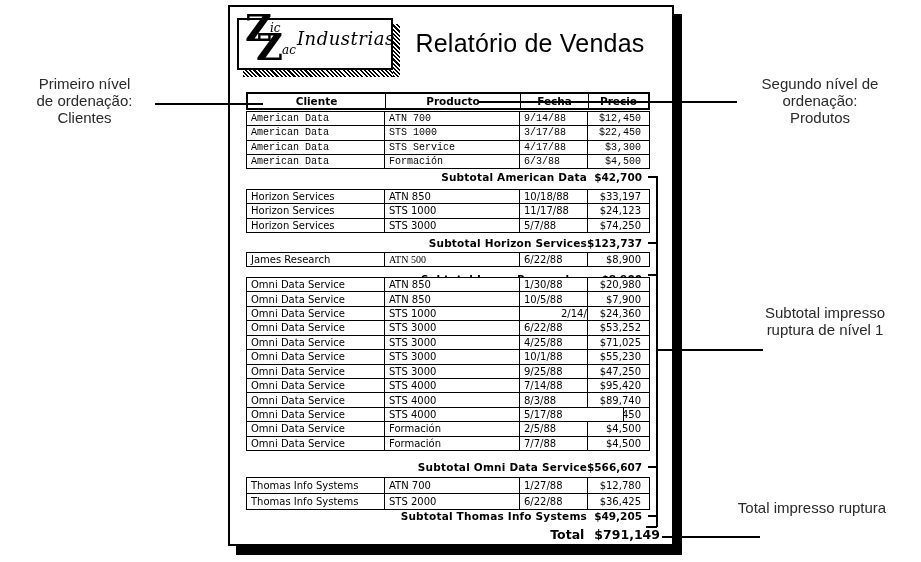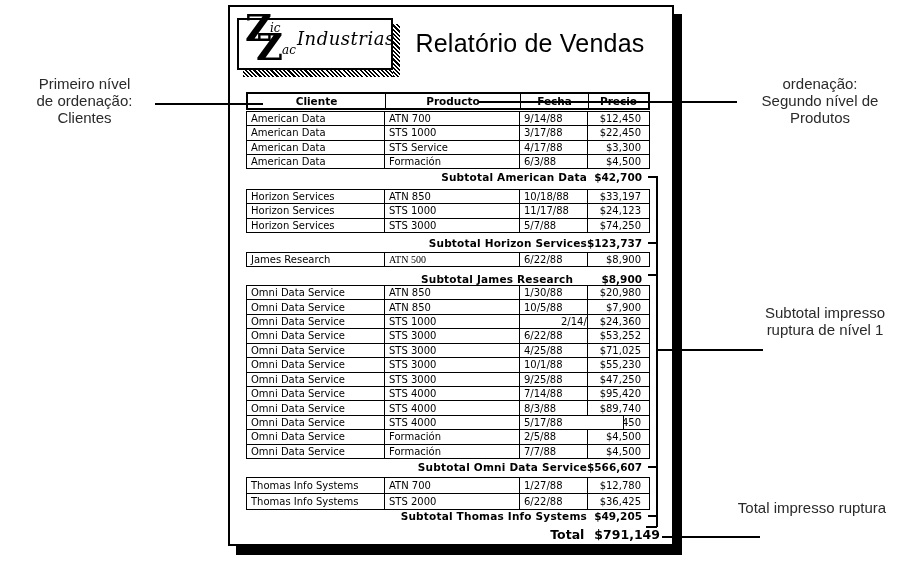--- a/index.html
+++ b/index.html
@@ -72,21 +72,21 @@
 
     <div id="report-title">Relatório de Vendas</div>
 
     <div id="table-header" class="tbl-font">
         <div class="hcell c0" style="width: 137px;">Cliente</div>
         <div class="hcell c1" style="width: 135px;">Producto</div>
         <div class="hcell c2" style="width: 68px;">Fecha</div>
         <div class="hcell c3" style="width: 64px; flex: 1 1 0%;">Precio</div>
       </div>
 
-  <div class="group tbl-font" style="top: 104px; height: 58px;">
+  <div class="group tbl-font" style="top: 104px; height: 58px; font-family: Liberation Mono, monospace;">
         <div class="trow">
           <div class="cell c0" style="width: 137px;">American Data</div>
           <div class="cell c1" style="width: 135px;">ATN 700</div>
           <div class="cell c2" style="width: 68px;">9/14/88</div>
           <div class="cell c3 num" style="width: 64px; flex: 1 1 0%;">$12,450</div>
         </div>
         <div class="trow">
           <div class="cell c0" style="width: 137px;">American Data</div>
           <div class="cell c1" style="width: 135px;">STS 1000</div>
           <div class="cell c2" style="width: 68px;">3/17/88</div>
@@ -138,21 +138,21 @@
           <div class="cell c0" style="width: 137px;">James Research</div>
           <div class="cell c1" style="width: 135px; font-family: Liberation Serif, serif;">ATN 500</div>
           <div class="cell c2" style="width: 68px;">6/22/88</div>
           <div class="cell c3 num" style="width: 64px; flex: 1 1 0%;">$8,900</div>
         </div>
       </div>
       <div class="strow tbl-font" style="top: 265px; gap: 16px;">
         <div class="stlabel">Subtotal James Research</div>
         <div class="stvalue">$8,900</div>
       </div>
-      <div class="group tbl-font" style="top: 278px; height: 174px;">
+      <div class="group tbl-font" style="top: 270px; height: 174px;">
         <div class="trow">
           <div class="cell c0" style="width: 137px;">Omni Data Service</div>
           <div class="cell c1" style="width: 135px;">ATN 850</div>
           <div class="cell c2" style="width: 68px;">1/30/88</div>
           <div class="cell c3 num" style="width: 64px; flex: 1 1 0%;">$20,980</div>
         </div>
         <div class="trow">
           <div class="cell c0" style="width: 137px;">Omni Data Service</div>
           <div class="cell c1" style="width: 135px;">ATN 850</div>
           <div class="cell c2" style="width: 68px;">10/5/88</div>
@@ -259,22 +259,22 @@
   <div class="bracket" style="left:648px;top:466px;width:9px;height:1.5px;"></div>
   <div class="bracket" style="left:648px;top:515px;width:9px;height:1.5px;"></div>
   <div class="bracket" style="left:646px;top:526px;width:11px;height:1.5px;"></div>
 
   <div class="callout" style="left:22px;top:75px;width:125px;">
     <div>Primeiro nível</div>
     <div>de ordenação:</div>
     <div>Clientes</div>
   </div>
   <div class="callout" style="left:730px;top:75px;width:180px;">
+    <div>Segundo nível de</div>
     <div>ordenação:</div>
-    <div>Segundo nível de</div>
     <div>Produtos</div>
   </div>
   <div class="callout" style="left:745px;top:304px;width:160px;">
     <div>Subtotal impresso</div>
     <div>ruptura de nível 1</div>
   </div>
   <div class="callout" style="left:708px;top:499px;width:208px;">
     <div>Total impresso ruptura</div>
   </div>
 

